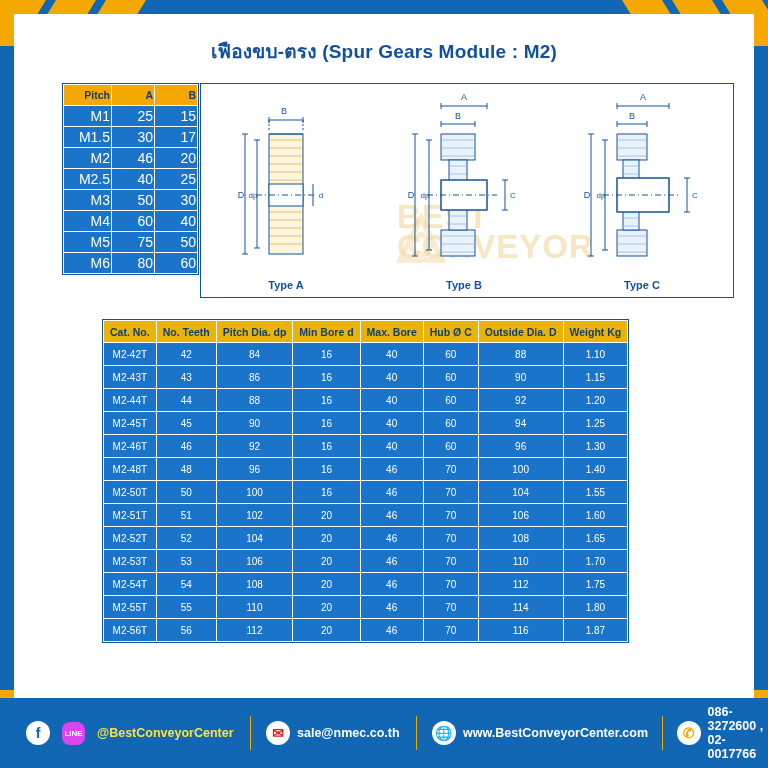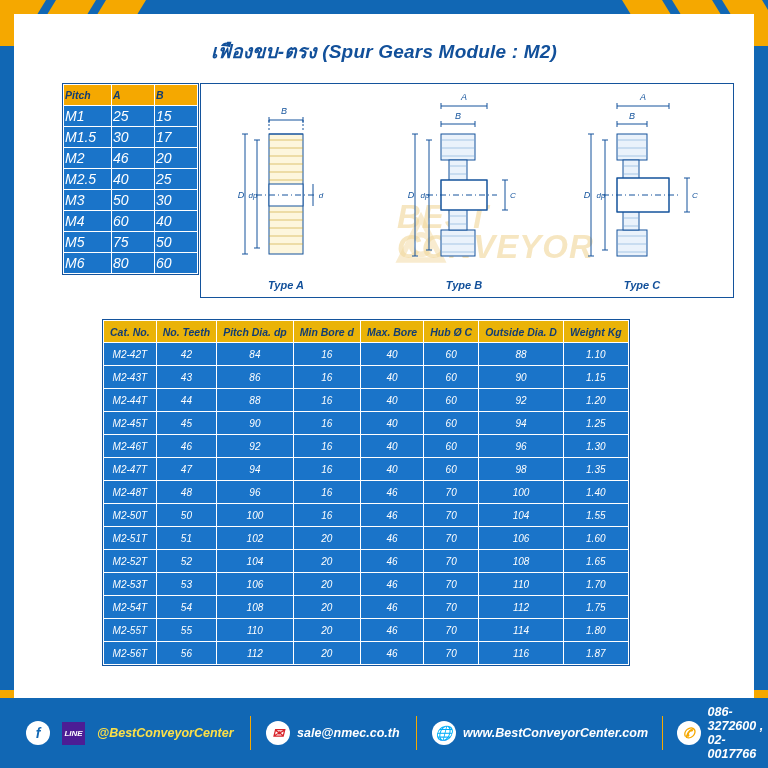--- a/index.html
+++ b/index.html
@@ -9,21 +9,20 @@
     font-family: "Liberation Sans", sans-serif;
     background: #0b63b0;
     overflow: hidden;
     position: relative;
   }
 
   
   #frame {
     position: absolute; inset: 0;
     background: #1167b4;
-    font-style: italic;
   }
 
   
   #content {
     position: absolute;
     left: 14px; top: 14px; right: 14px; bottom: 56px;
     background: #fff;
   }
 
   
@@ -45,21 +44,21 @@
   }
 
   
   #pitch-table {
     position: absolute; left: 10px; top: 11px;
     border-collapse: collapse;
     font-size: 10px;
   }
   #pitch-table th, #pitch-table td {
     border: 1px solid #ffffff;
-    text-align: left;
+    text-align: right;
     color: #fff;
     background: #1a74c9;
     height: 21px;
     font-weight: bold;
     margin-left: 26px;
   }
   #pitch-table th { background: #f5a800; color: #123d73; font-size: 10.5px; }
   #pitch-table th:first-child { background: #f5a800; }
   #pitch-table td:first-child { width: 48px; }
   #pitch-table td { width: 43px; font-weight: normal; font-size: 14px;}
@@ -143,22 +142,22 @@
   .foot-sep { width: 1px; height: 34px; background: #f5a800; }
   .circle-icon {
     width: 24px; height: 24px; border-radius: 50%;
     background: #fff;
     display: flex; align-items: center; justify-content: center;
     font-size: 14px; font-weight: bold;
     color: #1167b4;
     flex: 0 0 auto;
   }
   .sq-icon {
-    width: 23px; height: 23px; border-radius: 0;
-    background: #4c1d95; display:flex;align-items:center;justify-content:center;
+    width: 23px; height: 23px; border-radius: 8px;
+    background: #d946ef; display:flex;align-items:center;justify-content:center;
     color:#fff;font-size:8px;font-weight:bold; flex:0 0 auto;
   }
   .yellow-text { color: #fde047; }
 </style>
 </head>
 <body>
 
 <div id="frame">
 
   <svg width="768" height="768" style="position:absolute;left:0;top:0;pointer-events:none">
@@ -448,30 +447,20 @@
               <td>M2-46T</td>
               <td>46</td>
               <td>92</td>
               <td>16</td>
               <td>40</td>
               <td>60</td>
               <td>96</td>
               <td>1.30</td>
             </tr>
             <tr>
-              <td>M2-47T</td>
-              <td>47</td>
-              <td>94</td>
-              <td>16</td>
-              <td>40</td>
-              <td>60</td>
-              <td>98</td>
-              <td>1.35</td>
-            </tr>
-            <tr>
               <td>M2-48T</td>
               <td>48</td>
               <td>96</td>
               <td>16</td>
               <td>46</td>
               <td>70</td>
               <td>100</td>
               <td>1.40</td>
             </tr>
             <tr>

